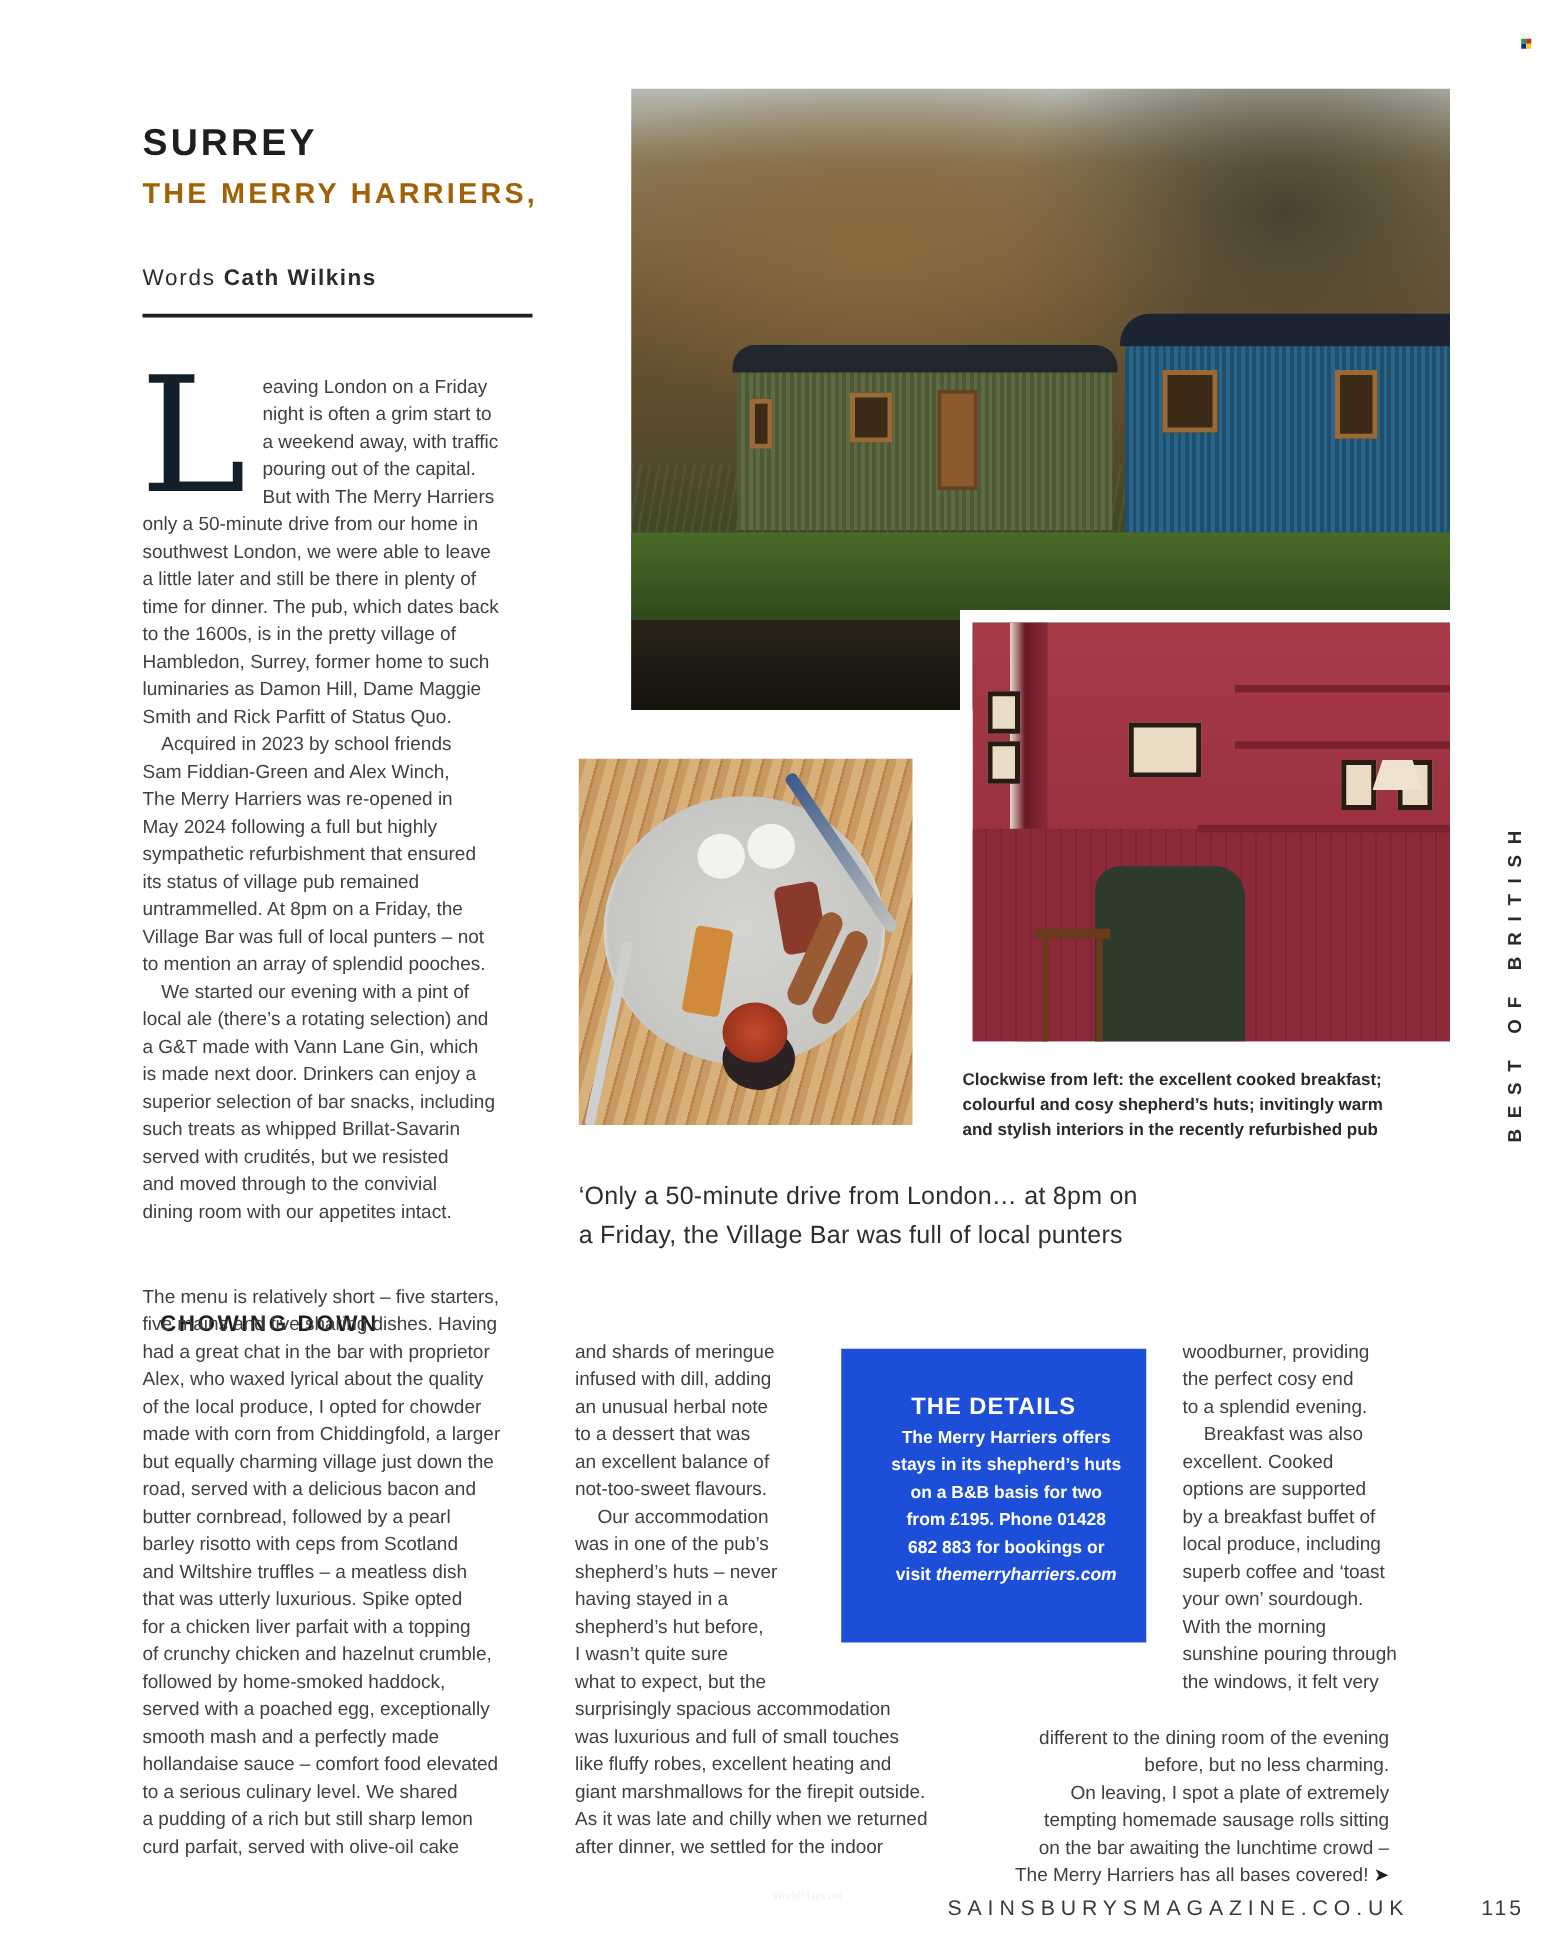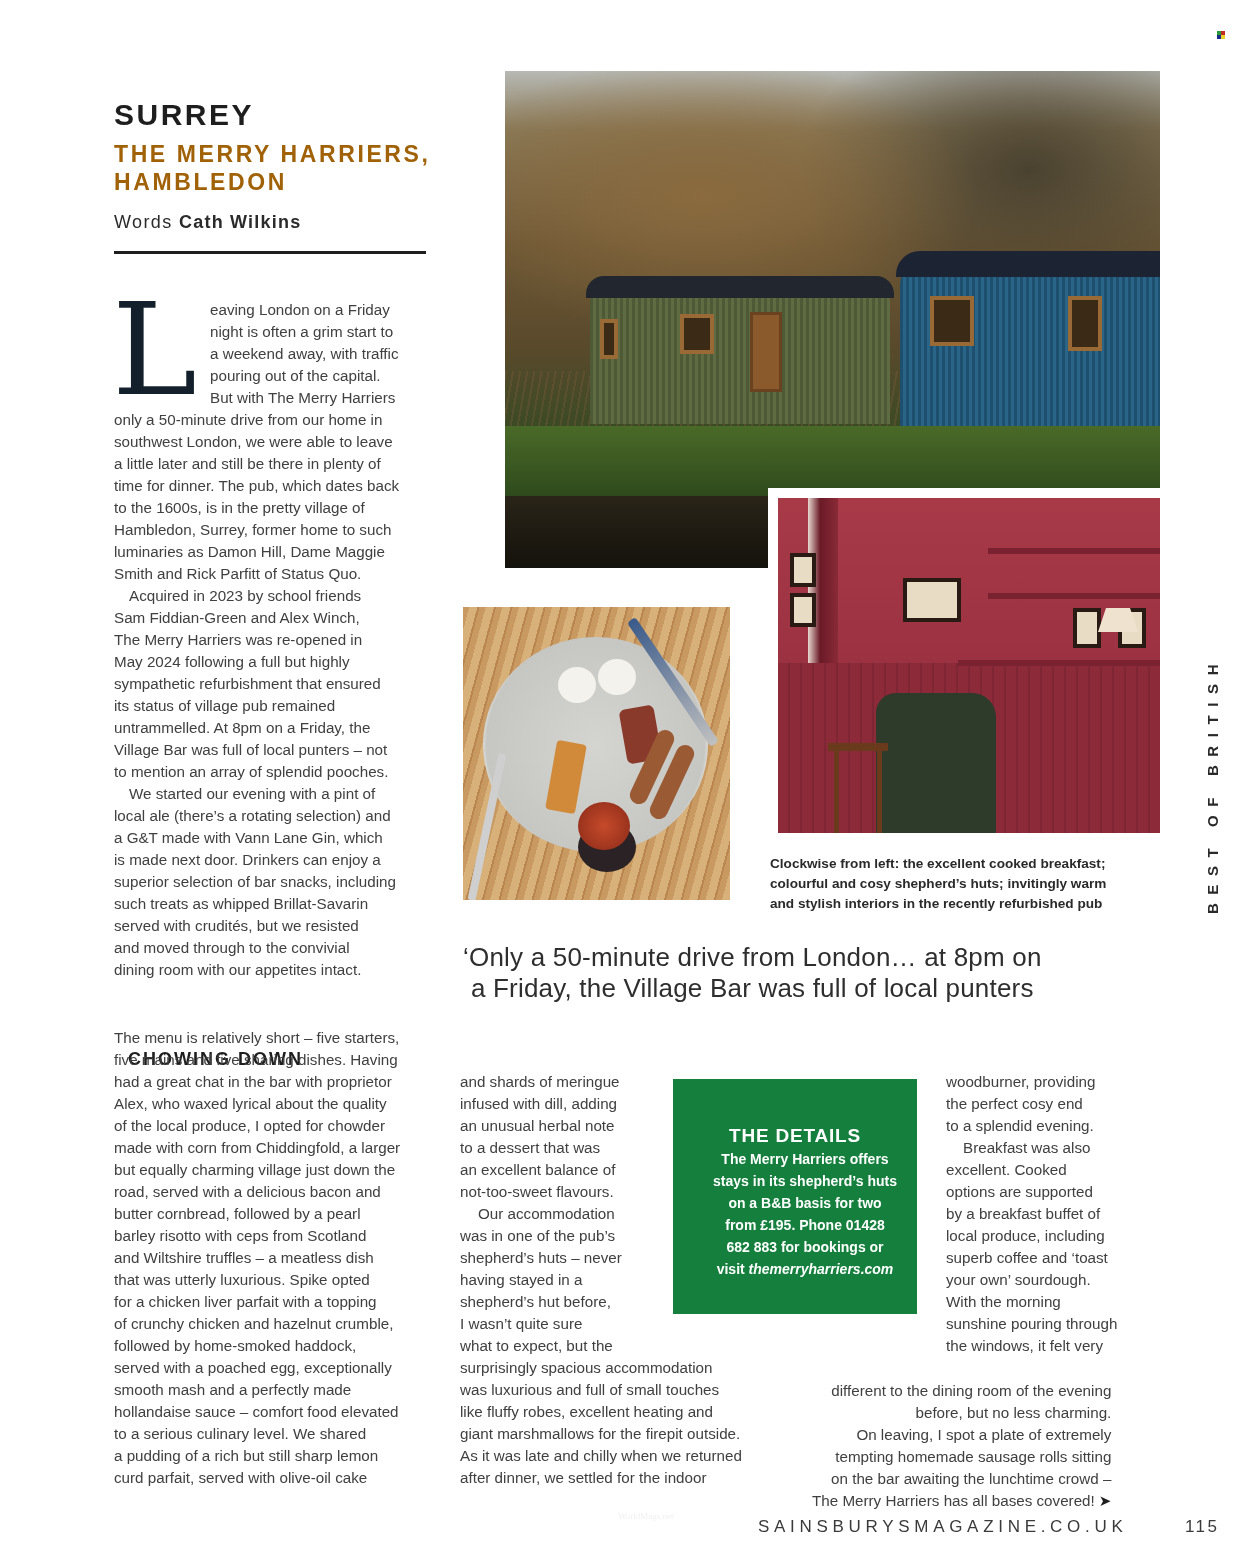--- a/index.html
+++ b/index.html
@@ -66,23 +66,23 @@
   .tomato { position: absolute; left: 95px; top: 165px; width: 52px; height: 48px; border-radius: 50%; background: radial-gradient(circle, #c64a2a, #8a2a18); }
   .pudding { position: absolute; left: 95px; top: 185px; width: 58px; height: 50px; border-radius: 50%; background: #2a2224; }
   .hashbrown { position: absolute; left: 68px; top: 105px; width: 30px; height: 70px; background: #d08a3a; border-radius: 4px; transform: rotate(10deg); }
   .sausage { position: absolute; width: 18px; height: 80px; background: #9a5a34; border-radius: 9px; }
   .bacon { position: absolute; left: 140px; top: 70px; width: 35px; height: 55px; background: #8a3a2a; border-radius: 6px; transform: rotate(-10deg); }
   .fork { position: absolute; left: 20px; top: 145px; width: 8px; height: 150px; background: #cfcfcf; transform: rotate(12deg); border-radius: 3px; }
   .knife { position: absolute; left: 205px; top: 0; width: 10px; height: 150px; background: linear-gradient(180deg, #3a5a8a, #c0c0c0); transform: rotate(-34deg); border-radius: 4px; }
 
   .caption { left: 770px; top: 854px; font-size: 13.6px; font-weight: 700; line-height: 20px; color: #2a2a2a; }
 
-  .pullquote { left: 463px; top: 942px; font-size: 26px; line-height: 30.5px; color: #2e2e2e; letter-spacing: 0.2px; text-align: center; }
-
-  .details { left: 673px; top: 1079px; width: 244px; height: 235px; background: #15803d; color: #ffffff; text-align: center; padding-top: 45px; }
+  .pullquote { left: 463px; top: 942px; font-size: 20px; line-height: 30.5px; color: #2e2e2e; letter-spacing: 0.2px; }
+
+  .details { left: 673px; top: 1079px; width: 244px; height: 235px; background: #1d4ed8; color: #ffffff; text-align: center; padding-top: 35px; }
   .details .dt { font-size: 19px; font-weight: 700; letter-spacing: 0.8px; line-height: 24px; }
   .details .dl { font-size: 14px; font-weight: 700; line-height: 22px; display: block; margin-left: 20px; }
   .details i { font-style: italic; }
 
   .sidebar-tag { left: 1200px; top: 655px; width: 24px; height: 260px; }
   .sidebar-tag span { position: absolute; left: 50%; top: 50%; transform: translate(-50%, -50%) rotate(-90deg); white-space: nowrap; font-size: 15px; font-weight: 700; letter-spacing: 8.6px; color: #2a2a2a; }
 
   .footer-site { left: 758px; top: 1517px; font-size: 17px; letter-spacing: 4.7px; color: #3a3a3a; }
   .footer-page { left: 1185px; top: 1517px; font-size: 17px; letter-spacing: 2.4px; color: #3a3a3a; }
   .watermark { left: 618px; top: 1511px; font-family: "Liberation Serif", serif; font-size: 9px; color: #f0f0f0; }
@@ -97,21 +97,20 @@
 <div class="abs corner-logo">
   <i style="background:#2a9a3a"></i>
     <i style="background:#c42a22"></i>
     <i style="background:#1a2a8a"></i>
     <i style="background:#e8d22a"></i>
 </div>
 
 <div class="abs region">SURREY</div>
 <div class="abs venue">
   <span class="line">THE MERRY HARRIERS,</span>
-  <span class="line">HAMBLEDON</span>
 </div>
 <div class="abs byline">
   <span>Words</span>
   <b>Cath Wilkins</b>
 </div>
 <div class="abs rule"></div>
 
 <div class="abs dropcap">L</div>
 
 <div class="abs col" style="left:210px; top:299px;">

